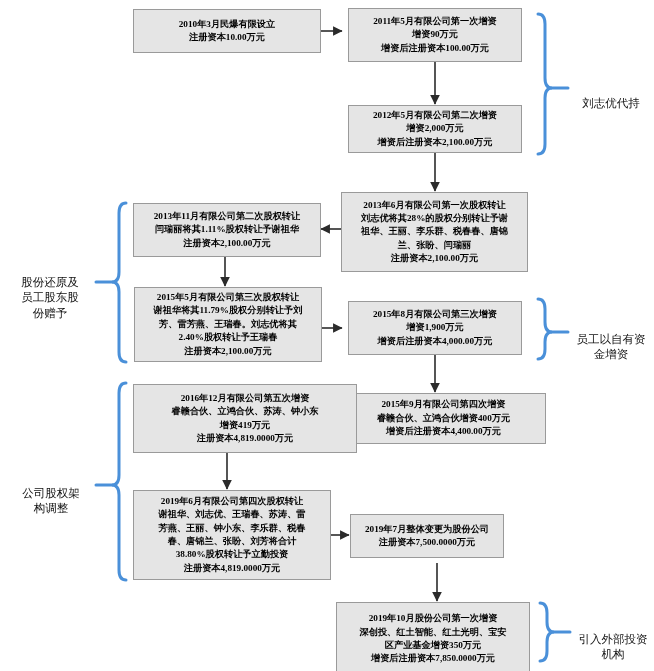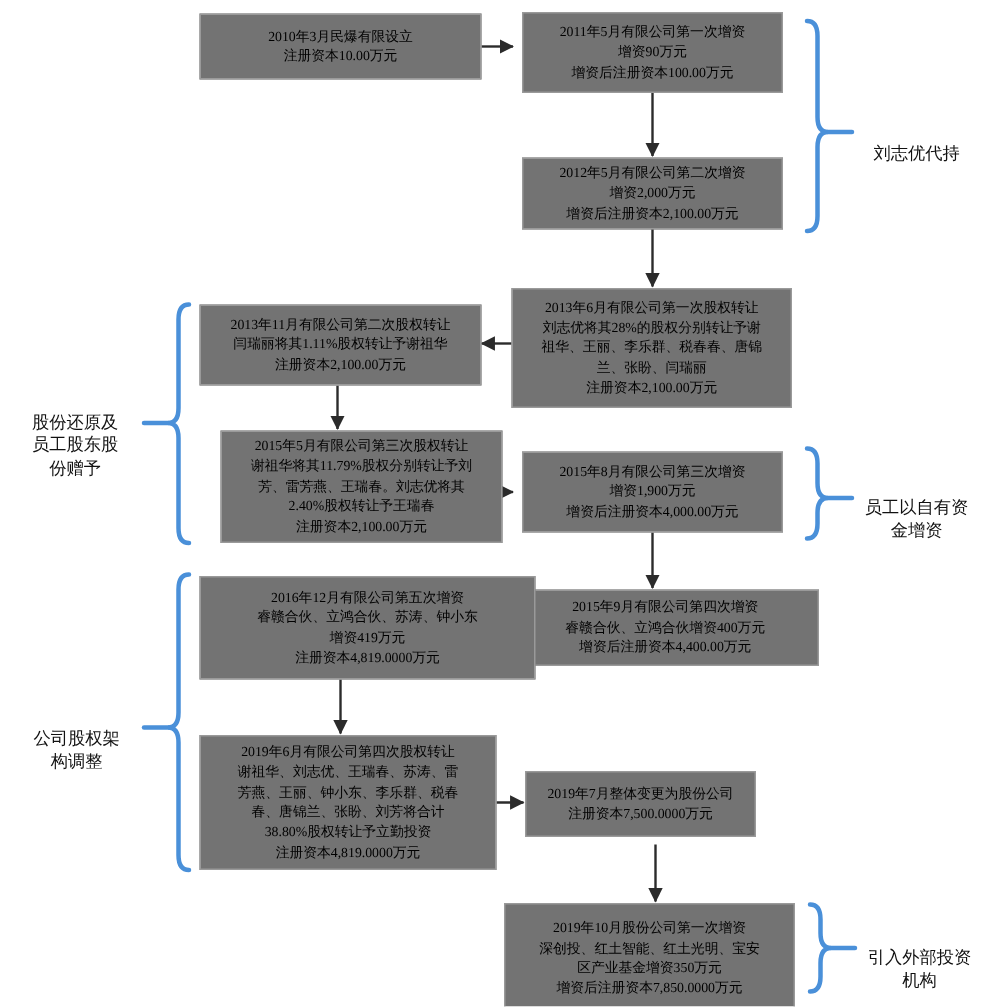--- a/index.html
+++ b/index.html
@@ -14,30 +14,30 @@
     position: relative;
     width: 654px;
     height: 671px;
     background: #ffffff;
     overflow: hidden;
   }
   .node {
     position: absolute;
     box-sizing: border-box;
     border: 1px solid #9a9a9a;
-    background: #737373;
+    background: #e5e5e5;
     display: flex;
     align-items: center;
     justify-content: center;
     text-align: center;
     color: #000000;
     font-size: 9.2px;
     line-height: 1.45;
     padding: 3px 5px;
-    font-weight: 400;
+    font-weight: 700;
     font-family: "Liberation Serif", "DejaVu Serif", serif;
     letter-spacing: 0px;
   }
   .node span {
     display: block;
     width: 100%;
     white-space: pre-line;
   }
   .grp-label {
     position: absolute;
@@ -139,21 +139,21 @@
 兰、张盼、闫瑞丽
 注册资本2,100.00万元</span>
   </div>
 
   <div class="node" style="left:133px; top:203px; width:188px; height:54px;">
     <span>2013年11月有限公司第二次股权转让
 闫瑞丽将其1.11%股权转让予谢祖华
 注册资本2,100.00万元</span>
   </div>
 
-  <div class="node" style="left:147px; top:287px; width:188px; height:75px;">
+  <div class="node" style="left:134px; top:287px; width:188px; height:75px;">
     <span>2015年5月有限公司第三次股权转让
 谢祖华将其11.79%股权分别转让予刘
 芳、雷芳燕、王瑞春。刘志优将其
 2.40%股权转让予王瑞春
 注册资本2,100.00万元</span>
   </div>
 
   <div class="node" style="left:348px; top:301px; width:174px; height:54px;">
     <span>2015年8月有限公司第三次增资
 增资1,900万元

